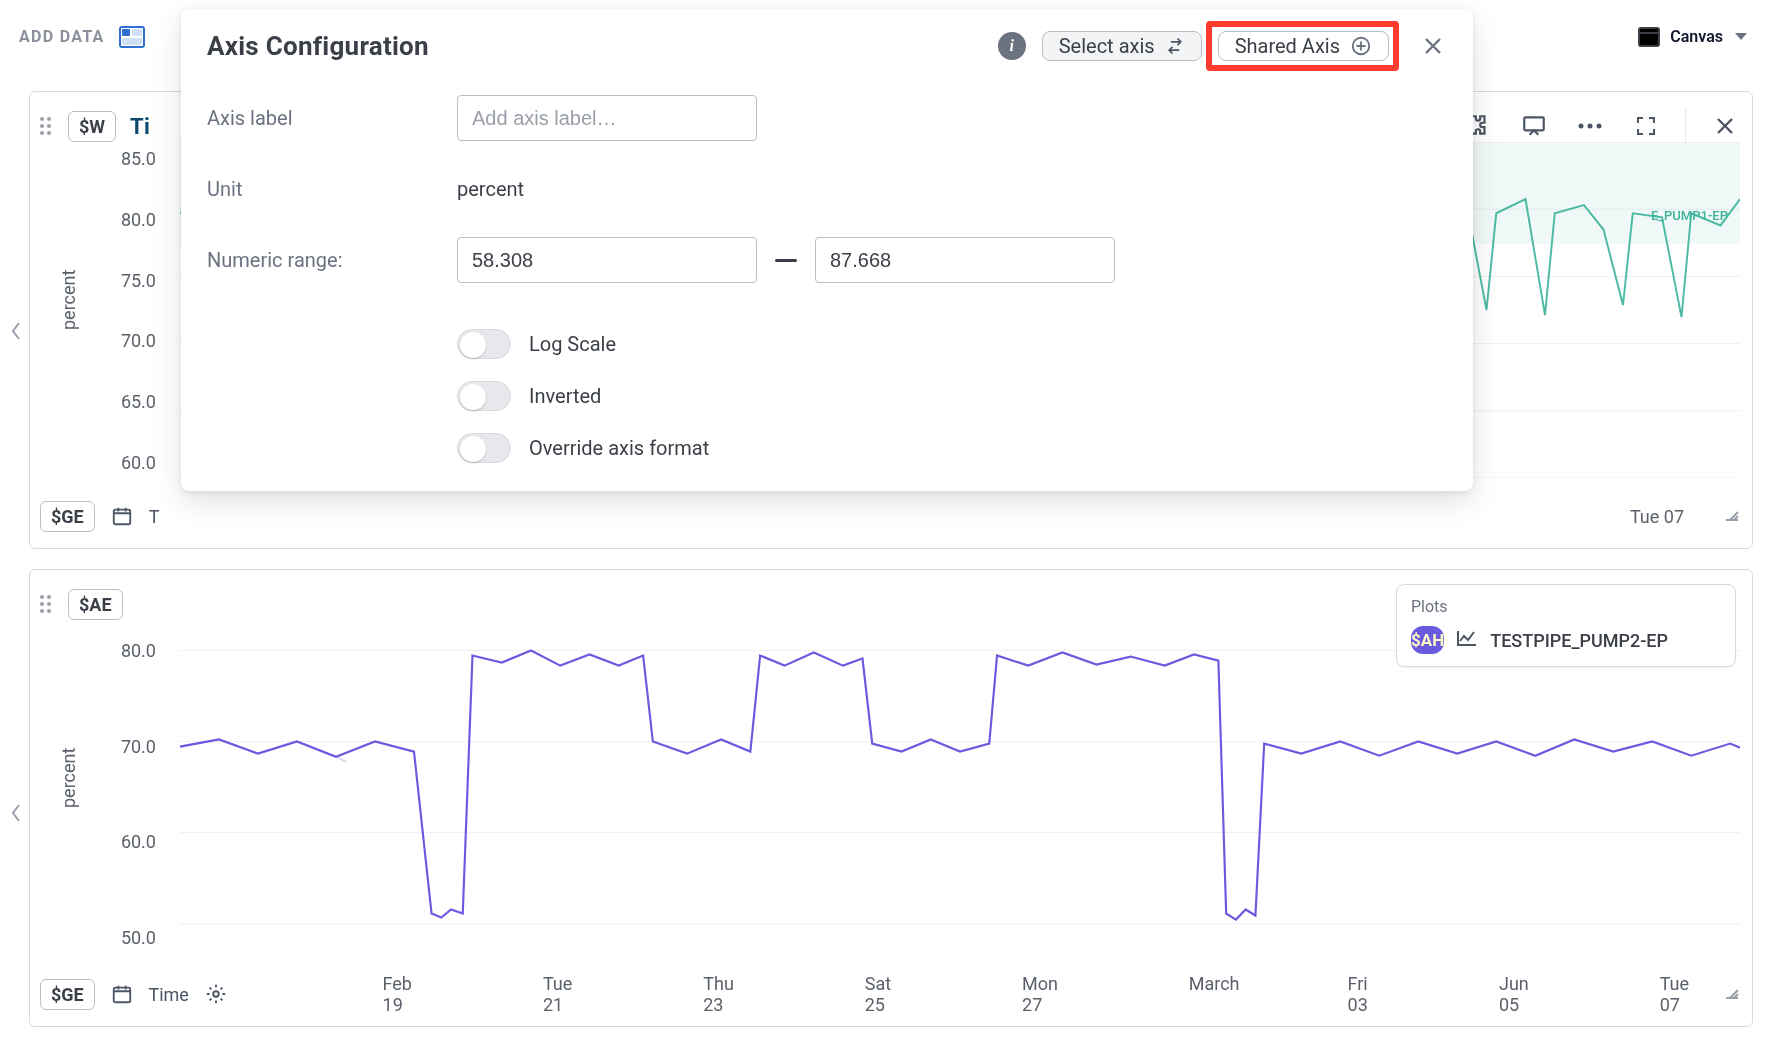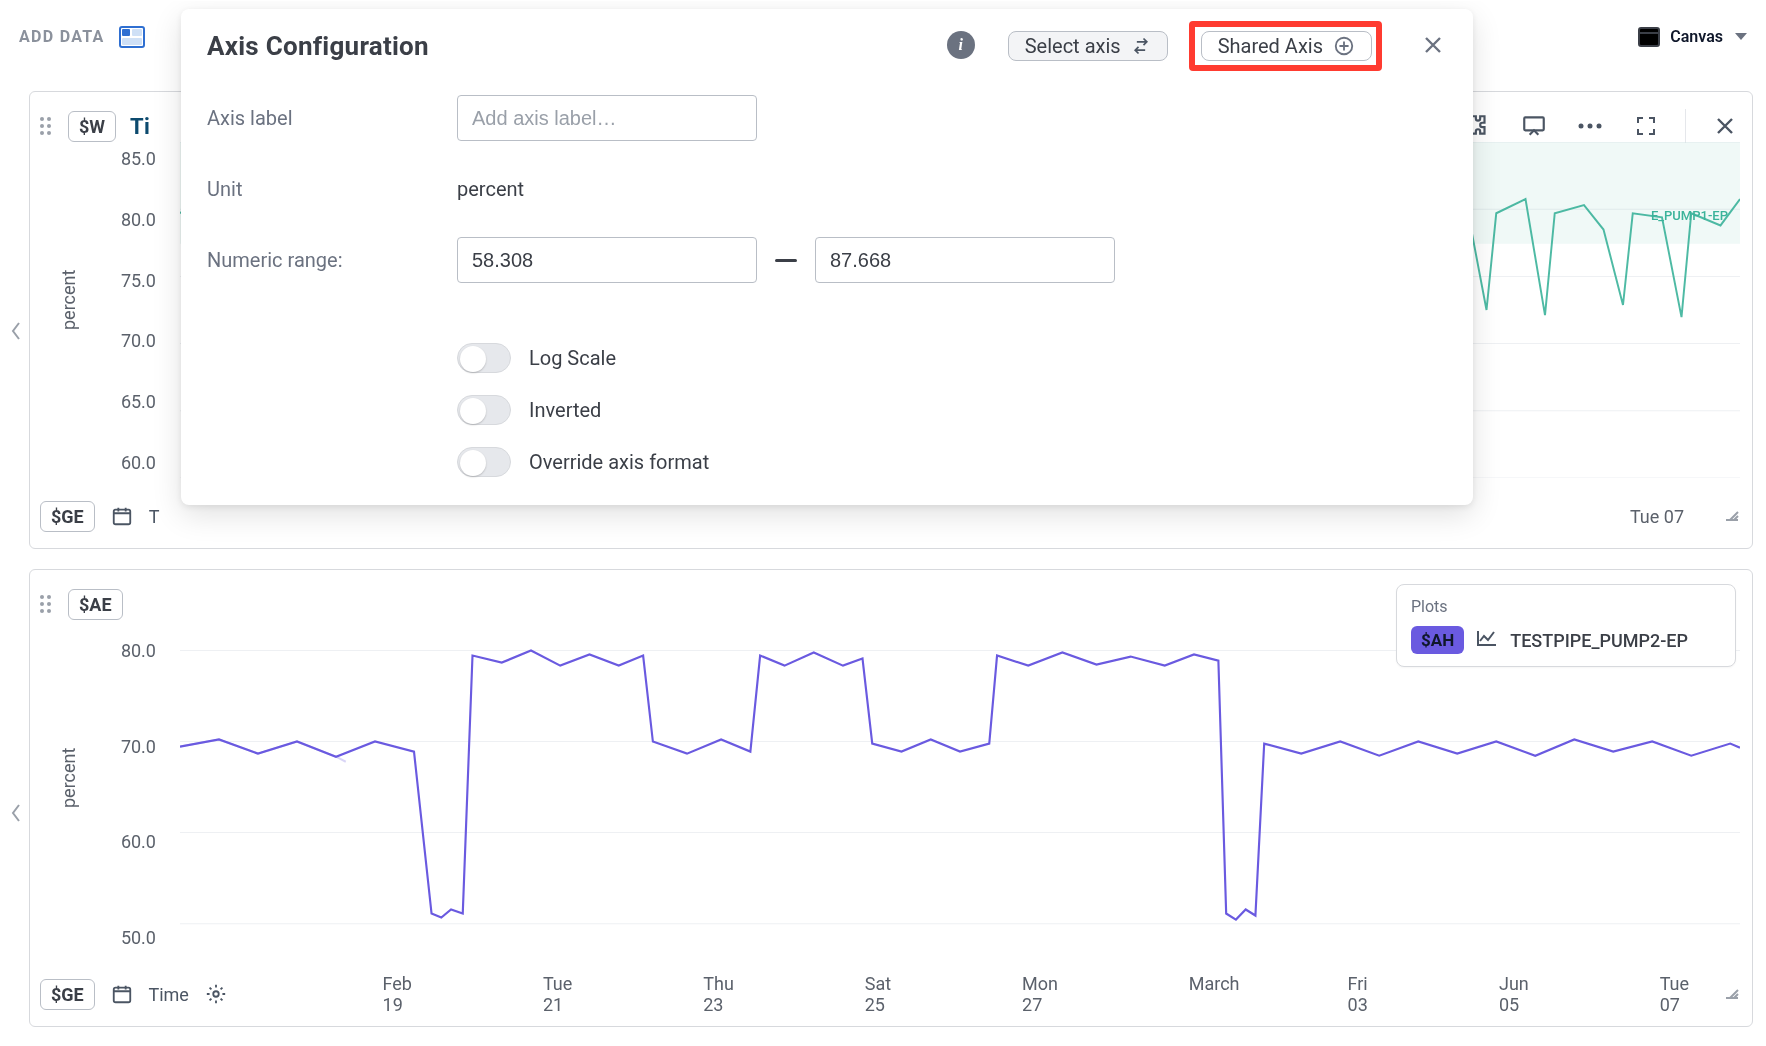--- a/index.html
+++ b/index.html
@@ -51,49 +51,49 @@
 
   
   .footer{position:absolute;left:10px;right:12px;bottom:8px;height:48px;display:flex;align-items:center;gap:12px;color:#4b5563;}
   .footer .labels{display:flex;gap:108px;margin-left:140px;font-size:18px;color:#5b616b;}
   .footer .resize{margin-left:auto;color:#9aa0a9;}
 
   
   .legend{position:absolute;right:16px;top:14px;border:1px solid var(--border);border-radius:8px;background:#fff;padding:12px 14px;min-width:340px;box-shadow:0 1px 2px rgba(0,0,0,.04);}
   .legend .section-label{color:#6b7280;font-size:16px;margin-bottom:10px;}
   .legend .row{display:flex;align-items:center;gap:12px;}
-  .legend .tag{background:var(--purple);color:#0f172a;border-radius:6px;padding:4px 10px;font-weight:700;font-size:17px;}
+  .legend .tag{background:var(--purple);color:#fef9c3;border-radius:12px;padding:4px 0;font-weight:700;font-size:17px;}
   .legend .name{font-size:18px;color:#3b3f47;font-weight:500;}
 
   
   .legend-teal{position:absolute;right:24px;top:116px;color:var(--teal);font-size:13px;font-weight:500;text-align:center;}
 
   
   .panel{position:absolute;left:180px;top:8px;width:1292px;background:#fff;border-radius:8px;box-shadow:var(--panel-shadow);padding:22px 26px 28px 26px;z-index:20;}
-  .panel-header{display:flex;align-items:flex-start;gap:33px;}
+  .panel-header{display:flex;align-items:center;gap:16px;}
   .panel-title{font-size:26px;font-weight:700;letter-spacing:.01em;}
   .panel-header .spacer{flex:1;}
   .info-icon{width:28px;height:28px;border-radius:50%;background:#6b7280;color:#fff;display:inline-flex;align-items:center;justify-content:center;font-weight:800;font-family:Georgia,serif;font-style:italic;}
   .seg{display:inline-flex;align-items:center;gap:10px;border:1px solid var(--border-dark);border-radius:8px;background:#f3f4f6;padding:2px 16px;color:#3b3f47;font-size:20px;}
   .seg svg{display:block;}
   .shared{background:#fff;}
   .shared-wrap{position:relative;display:inline-block;}
   .shared-hl{position:absolute;inset:-10px -10px -10px -12px;border:6px solid #ff3b30;border-radius:4px;pointer-events:none;}
   .close-x{width:28px;height:28px;display:inline-flex;align-items:center;justify-content:center;color:#6b7280;margin-left:14px;}
 
   .form{margin-top:34px;display:grid;grid-template-columns:250px 1fr;row-gap:36px;align-items:center;}
   .form .lbl{color:#6b7280;font-size:20px;}
   .input{height:46px;border:1px solid var(--border-dark);border-radius:4px;padding:0 14px;font-size:20px;color:#3b3f47;background:#fff;}
   .input::placeholder{color:#9aa0a9;}
   .unit-val{font-size:20px;color:#3b3f47;}
   .range-row{display:flex;align-items:center;gap:18px;}
   .range-row .dash{width:22px;height:3px;background:#3b3f47;border-radius:2px;}
   .range-row .input{width:300px;}
 
-  .toggles{grid-column:2;display:flex;flex-direction:column;gap:22px;margin-top:24px;}
+  .toggles{grid-column:2;display:flex;flex-direction:column;gap:22px;margin-top:10px;}
   .toggle-row{display:flex;align-items:center;gap:18px;}
   .switch{position:relative;width:54px;height:30px;border-radius:999px;background:#e6e8ec;border:1px solid #d7d9dd;}
   .switch .knob{position:absolute;left:2px;top:2px;width:26px;height:26px;border-radius:50%;background:#fff;box-shadow:0 1px 2px rgba(0,0,0,.2);}
   .tlabel{font-size:20px;color:#3b3f47;}
 
   
   .left-caret{position:absolute;left:8px;top:318px;width:14px;height:24px;color:#9aa0a9;}
   .left-caret2{position:absolute;left:8px;top:800px;width:14px;height:24px;color:#9aa0a9;}
 
   

